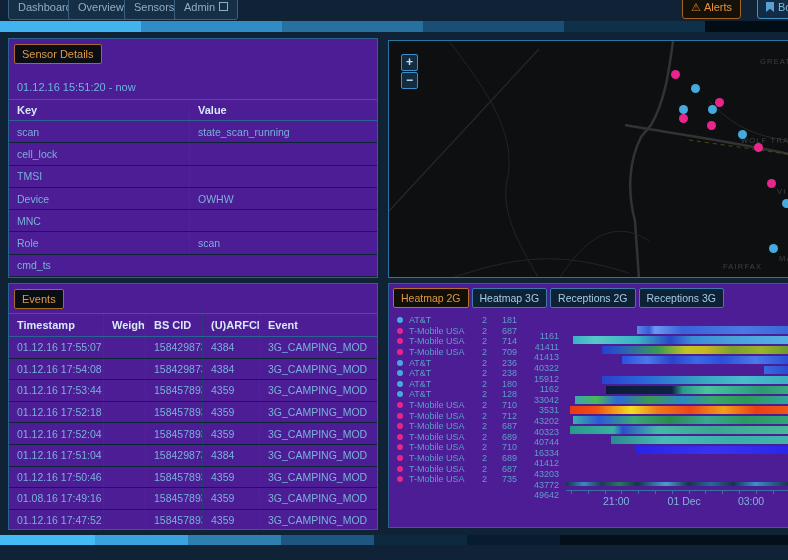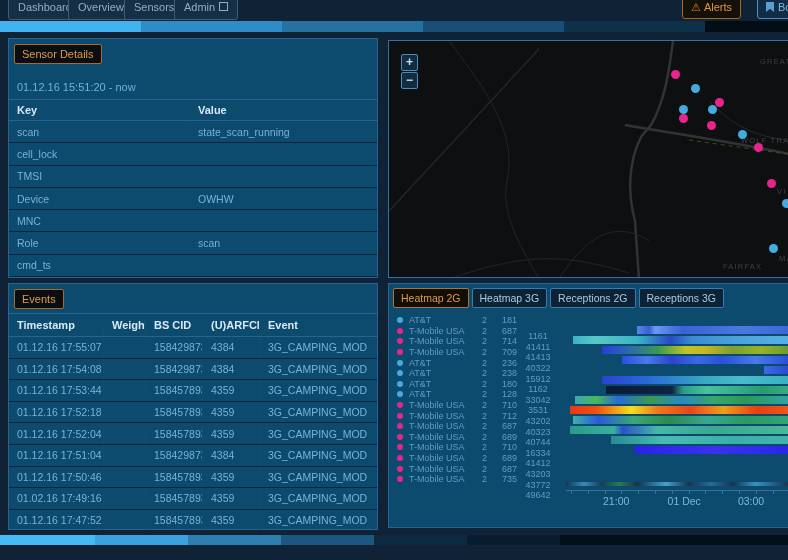--- a/index.html
+++ b/index.html
@@ -16,39 +16,39 @@
              border:1px solid #a96420;border-radius:3px;color:#e8933c;font-size:11px;padding:8px 8px 0 8px;white-space:nowrap;}
   .btn-book{position:absolute;top:0;height:27px;box-sizing:border-box;background:#112c44;
             border:1px solid #4a90c0;border-radius:3px;color:#7fb8e0;font-size:11px;padding:8px 8px 0 8px;white-space:nowrap;}
   .warn{color:#e0821c;font-size:11px;margin-right:3px;}
   .bkm{display:inline-block;width:8px;height:10px;background:#5a9fd4;margin-right:4px;position:relative;top:1px;
        clip-path:polygon(0 0,100% 0,100% 100%,50% 68%,0 100%);}
   
   .strip{position:absolute;left:0;width:788px;display:flex;}
   .strip div{height:100%;}
   
-  .panel{position:absolute;background:#0c4a6e;border:1px solid #2a6292;box-sizing:border-box;}
+  .panel{position:absolute;background:#4c1d95;border:1px solid #2a6292;box-sizing:border-box;}
   .chip{position:absolute;border:1px solid #a96b24;border-radius:2px;color:#e09a44;background:#0a0e12;
         font-size:11px;padding:3px 7px;}
   .thead{color:#d7e9f7;font-weight:bold;font-size:11px;}
   .cellt{color:#79b2d8;font-size:10.5px;}
   .trow{display:flex;align-items:center;border-bottom:1px solid #0d2437;box-sizing:border-box;}
   .tcol{padding-left:8px;box-sizing:border-box;overflow:hidden;white-space:nowrap;height:100%;display:flex;align-items:center;}
   .vsep{border-left:1px dashed #1d4a6b;}
   
   .tab{display:inline-block;box-sizing:border-box;border:1px solid #3d7ca8;border-radius:2px;background:#0d2234;
        color:#a6cbe8;font-size:10.5px;padding:3px 7px;margin-right:3px;}
   .tab.active{border-color:#b5722a;color:#e09a44;background:#120e08;}
   
   .lg-row{display:flex;align-items:center;height:10.6px;font-size:9px;color:#5f9dc7;white-space:nowrap;}
   .lg-dot{width:6px;height:6px;border-radius:50%;margin:0 6px 0 8px;flex:0 0 auto;}
   .lg-name{width:64px;}
   .lg-a{width:14px;text-align:right;}
   .lg-b{width:30px;text-align:right;}
-  .lg-c{width:42px;text-align:center;margin-top:32px;}
+  .lg-c{width:42px;text-align:right;margin-top:32px;}
   
   #hm-rows{position:absolute;}
   .hm-row{position:absolute;height:8px;}
   .axis-lab{position:absolute;color:#7fb5d9;font-size:10.5px;transform:translateX(-50%);}
   .tick{position:absolute;width:1px;height:3px;background:#3a70a0;top:0;}
   
   #map{background:#0e0f11;border:1px solid #2e74a3;overflow:hidden;}
   .map-lab{position:absolute;color:#3c4246;font-size:7.5px;letter-spacing:1.2px;white-space:nowrap;}
   .map-dot{position:absolute;width:9px;height:9px;border-radius:50%;}
   .zbtn{position:absolute;left:12px;width:17px;height:17px;box-sizing:border-box;background:#132c40;
@@ -166,21 +166,21 @@
         <div class="tcol cellt vsep" style="width: 118px;">3G_CAMPING_MOD</div>
       </div>
       <div class="trow" style="height: 21.6px;">
         <div class="tcol cellt" style="width: 94px;">01.12.16 17:50:46</div>
         <div class="tcol cellt vsep" style="width: 42px;"></div>
         <div class="tcol cellt vsep" style="width: 57px;">158457893</div>
         <div class="tcol cellt vsep" style="width: 57px;">4359</div>
         <div class="tcol cellt vsep" style="width: 118px;">3G_CAMPING_MOD</div>
       </div>
       <div class="trow" style="height: 21.6px;">
-        <div class="tcol cellt" style="width: 94px;">01.02.16 17:49:16</div>
+        <div class="tcol cellt" style="width: 94px;">01.08.16 17:49:16</div>
         <div class="tcol cellt vsep" style="width: 42px;"></div>
         <div class="tcol cellt vsep" style="width: 57px;">158457893</div>
         <div class="tcol cellt vsep" style="width: 57px;">4359</div>
         <div class="tcol cellt vsep" style="width: 118px;">3G_CAMPING_MOD</div>
       </div>
       <div class="trow" style="height: 21.6px;">
         <div class="tcol cellt" style="width: 94px;">01.12.16 17:47:52</div>
         <div class="tcol cellt vsep" style="width: 42px;"></div>
         <div class="tcol cellt vsep" style="width: 57px;">158457893</div>
         <div class="tcol cellt vsep" style="width: 57px;">4359</div>

